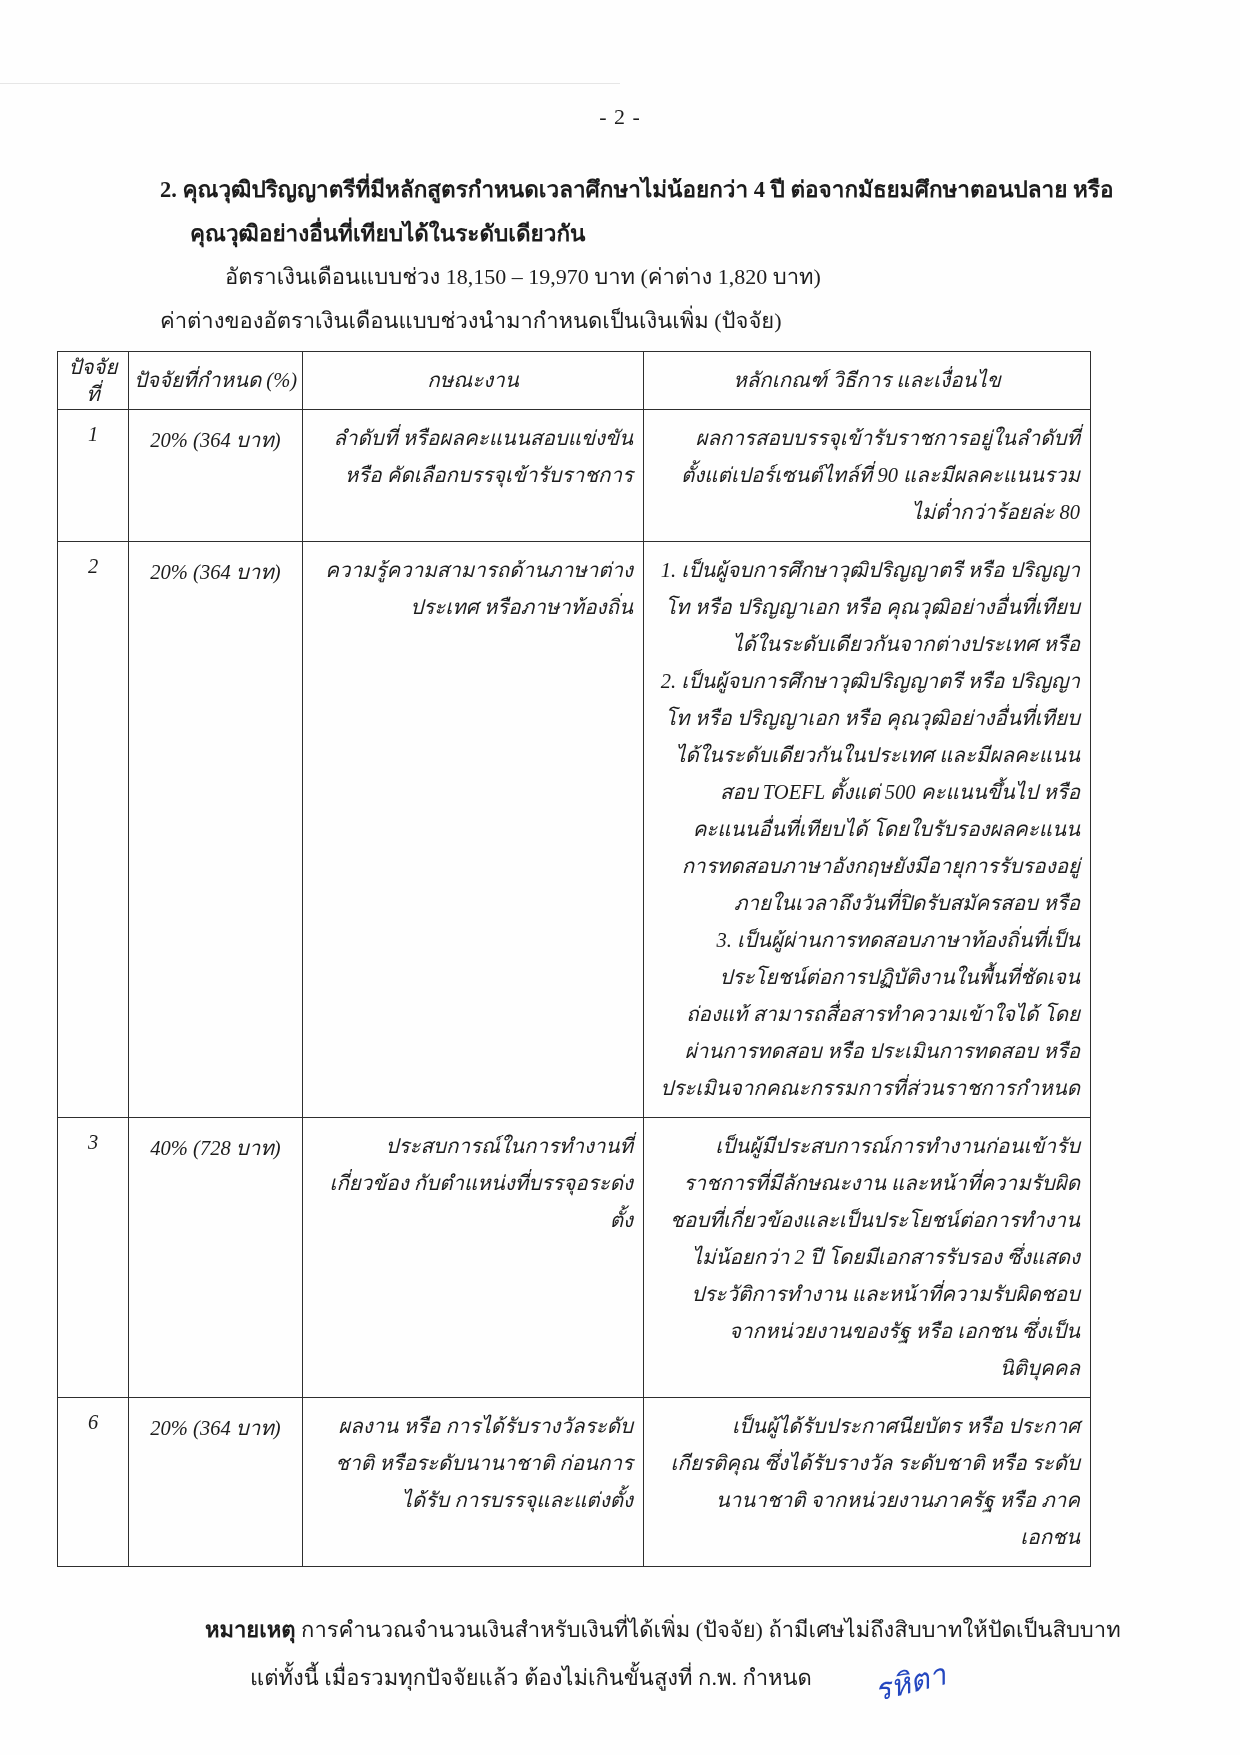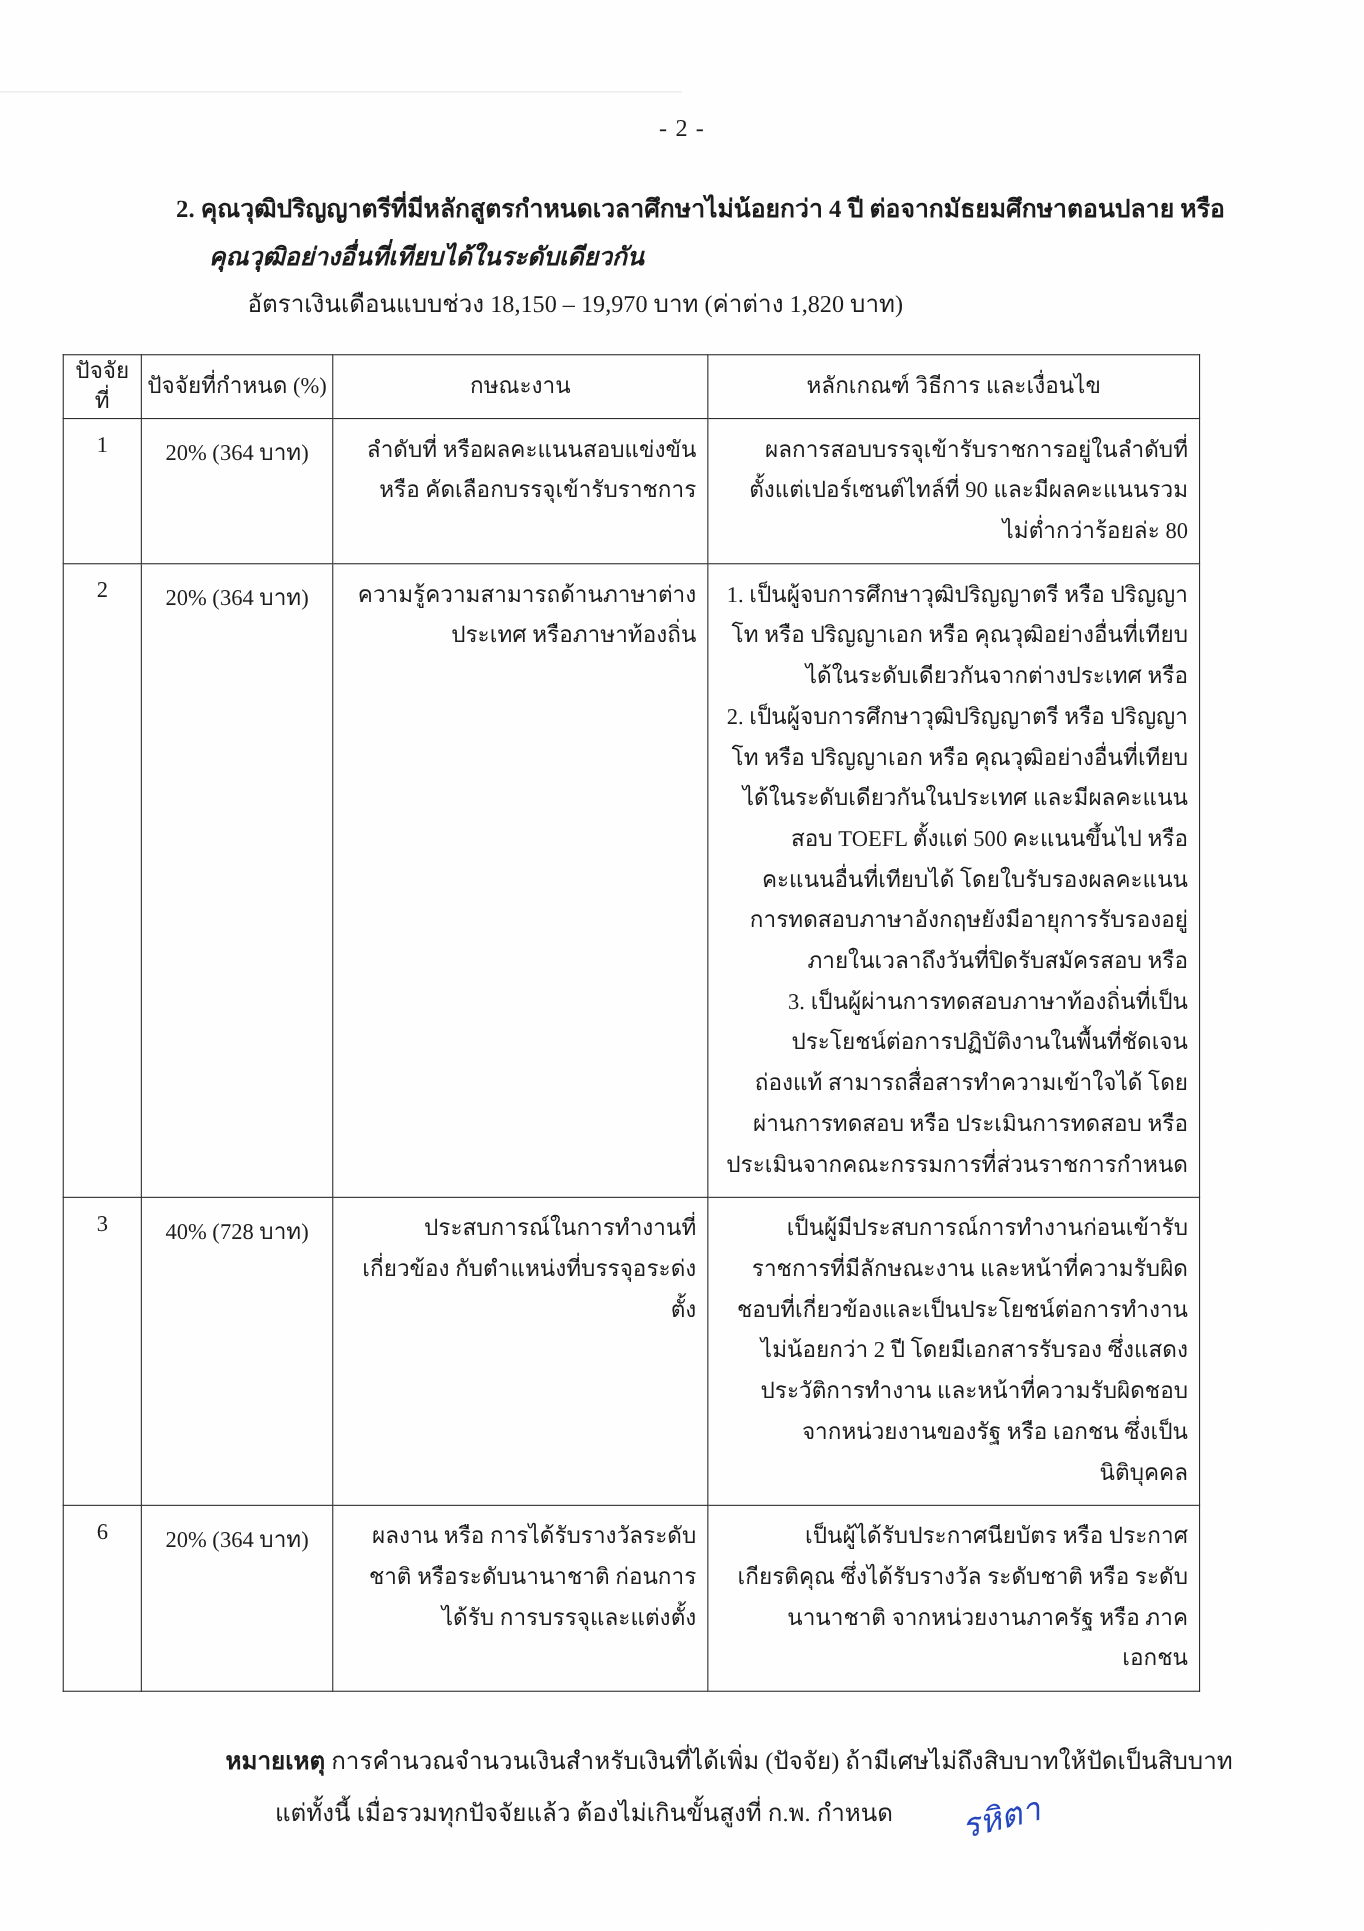--- a/index.html
+++ b/index.html
@@ -34,38 +34,38 @@
     margin: 38px 80px 0 160px;
     font-weight: bold;
     font-size: 22.5px;
     line-height: 44px;
   }
   .heading-line2 {
     margin-left: 30px;
     font-weight: bold;
     font-size: 22.5px;
     line-height: 44px;
-    font-style: italic;
   }
   .salary-line {
     margin: 0 0 0 225px;
     font-size: 22px;
     line-height: 42px;
   }
   .intro-line {
     margin: 2px 0 0 160px;
     font-size: 22px;
     line-height: 42px;
   }
   table.factors {
-    margin: 24px 0 0 57px;
+    margin: 9px 0 0 57px;
     width: 1033px;
     border-collapse: collapse;
     table-layout: fixed;
     font-size: 20.5px;
+    font-style: italic;
   }
   table.factors col.c1 { width: 71px; }
   table.factors col.c2 { width: 174px; }
   table.factors col.c3 { width: 341px; }
   table.factors col.c4 { width: 447px; }
   table.factors th, table.factors td {
     border: 1.4px solid #2e2e2e;
     vertical-align: top;
     font-weight: normal;
   }
@@ -120,20 +120,21 @@
 
   <div class="page-number">- 2 -</div>
 
   <div class="heading">
     <div>2. คุณวุฒิปริญญาตรีที่มีหลักสูตรกำหนดเวลาศึกษาไม่น้อยกว่า 4 ปี ต่อจากมัธยมศึกษาตอนปลาย หรือ</div>
     <div class="heading-line2">คุณวุฒิอย่างอื่นที่เทียบได้ในระดับเดียวกัน</div>
   </div>
 
   <div class="salary-line">อัตราเงินเดือนแบบช่วง 18,150 – 19,970 บาท (ค่าต่าง 1,820 บาท)</div>
 
+  <div class="intro-line">ค่าต่างของอัตราเงินเดือนแบบช่วงนำมากำหนดเป็นเงินเพิ่ม (ปัจจัย)</div>
 
   <table class="factors">
     <colgroup>
       <col class="c1">
         <col class="c2">
         <col class="c3">
         <col class="c4">
     </colgroup>
     <thead>
       <tr>

